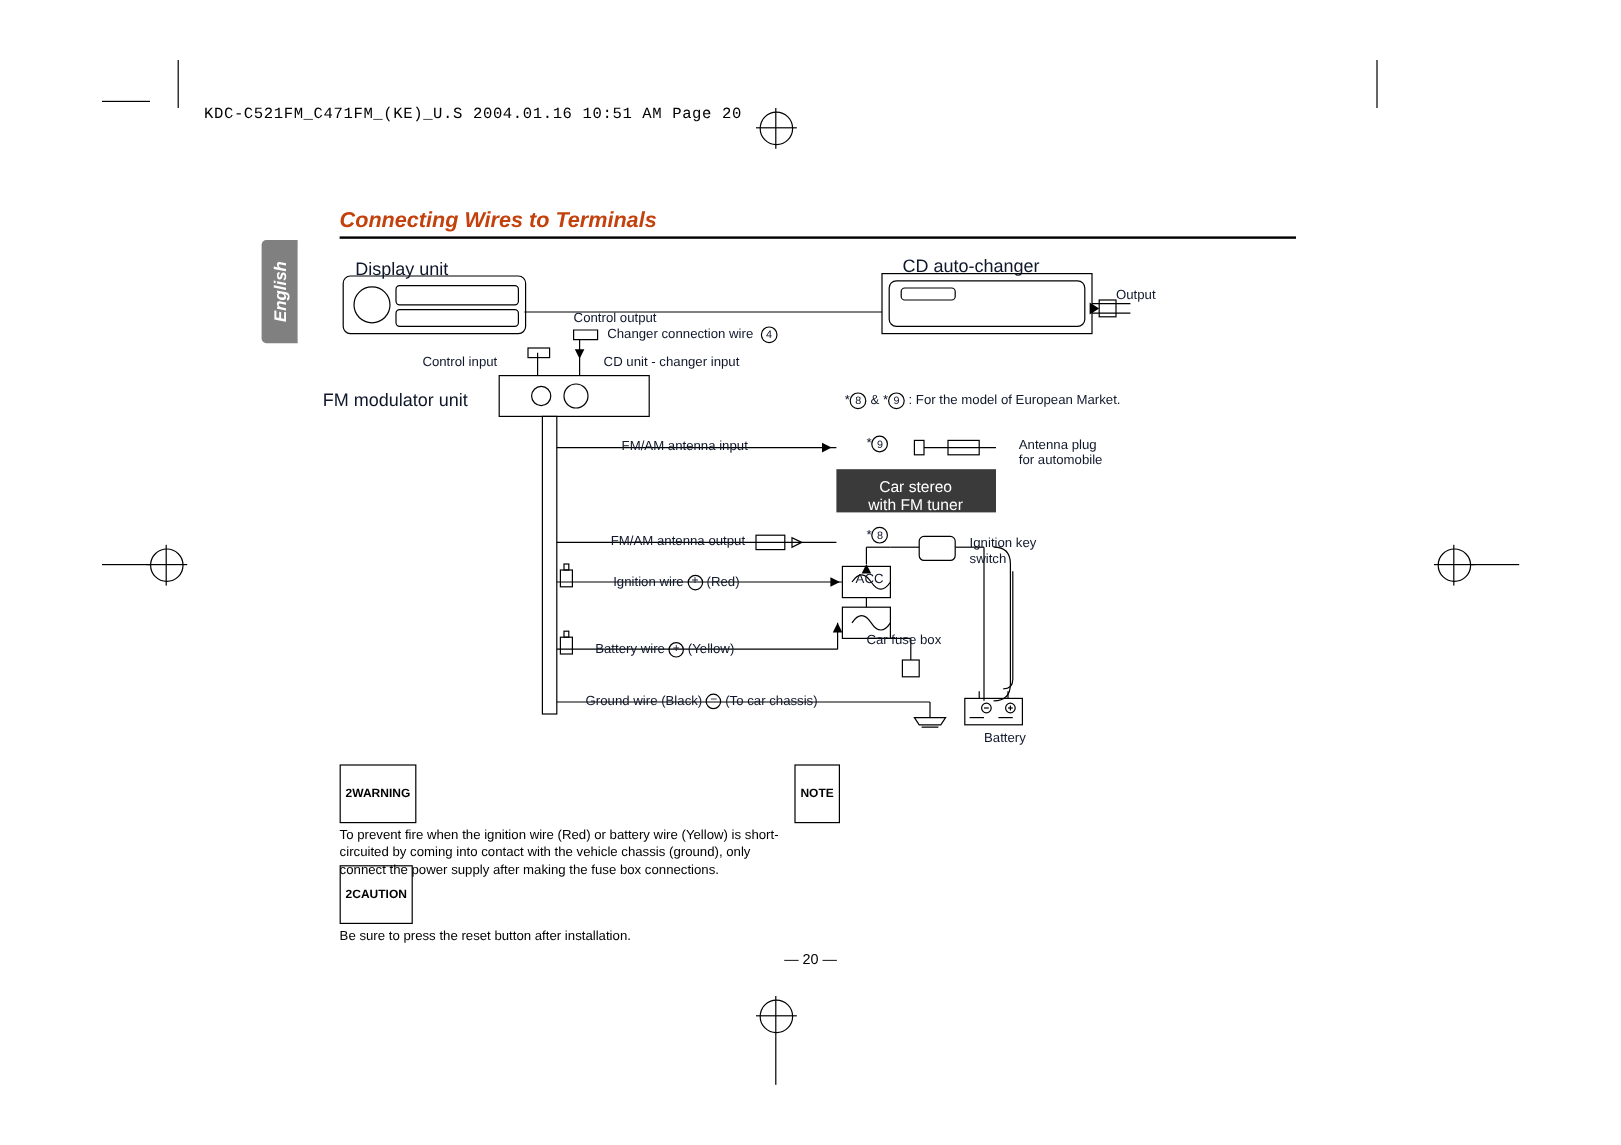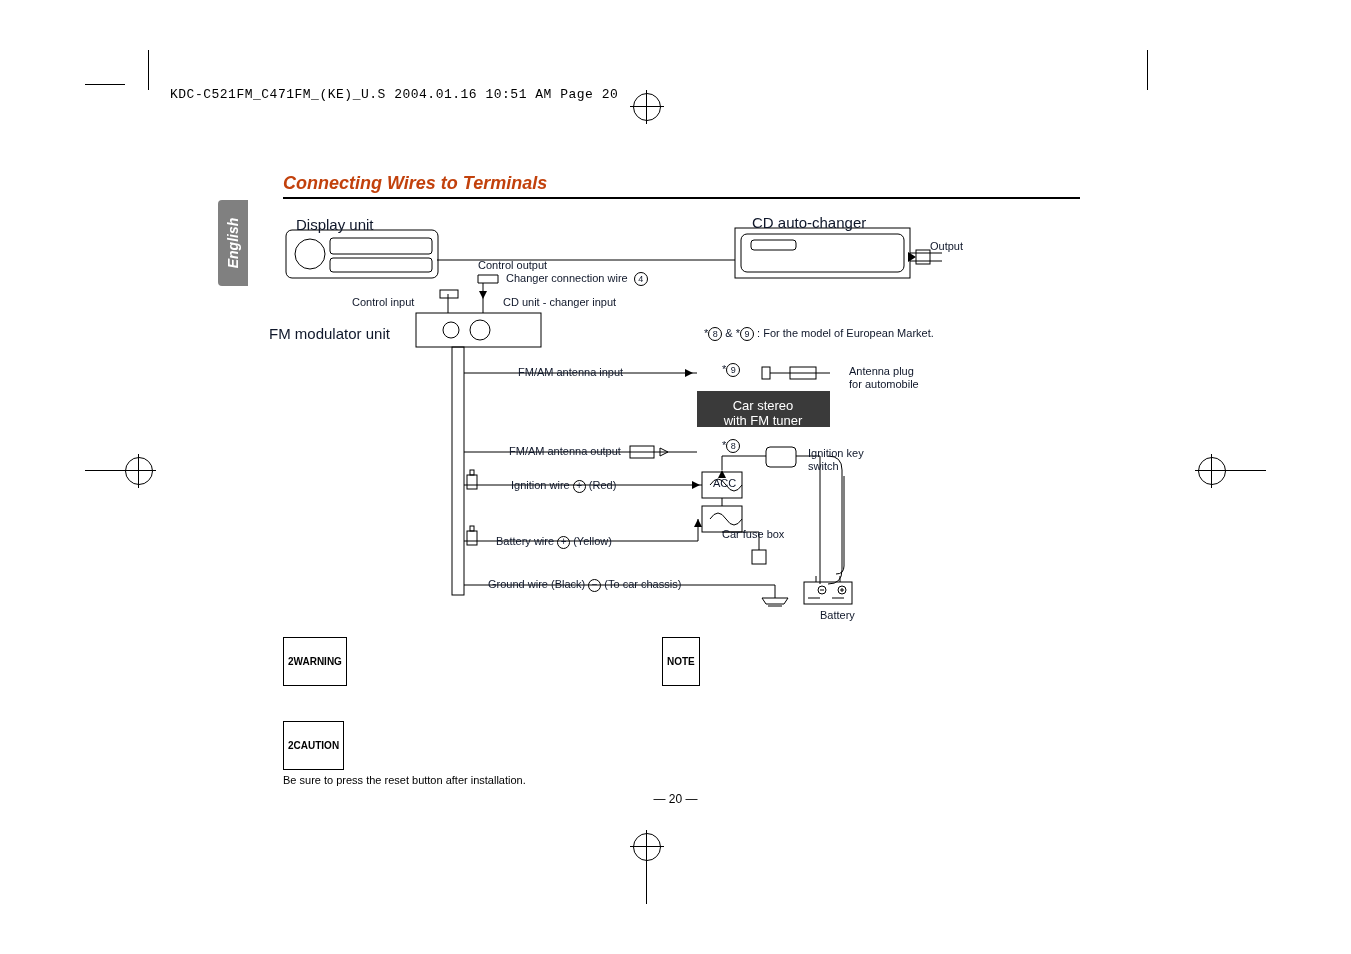--- a/index.html
+++ b/index.html
@@ -294,20 +294,21 @@
 <div class="lbl lbl-sm ground-wire-label">
   <span>Ground wire (Black)</span>
   <span class="circ-sym">−</span><span> (To car chassis)</span>
 </div>
 <div class="lbl lbl-sm battery-label">Battery</div>
 <div class="lbl ref8">*<span class="circ-num">8</span></div>
 <div class="lbl ref9">*<span class="circ-num">9</span></div>
 
 <div class="warn-section">
   <span class="label-frame">2WARNING</span><br>
+  <span>To prevent fire when the ignition wire (Red) or battery wire (Yellow) is short-circuited by coming into contact with the vehicle chassis (ground), only connect the power supply after making the fuse box connections.</span>
 </div>
 <div class="caution-section">
   <span class="label-frame">2CAUTION</span><br>
   <span>Be sure to press the reset button after installation.</span>
 </div>
 <div class="note-section">
   <span class="label-frame">NOTE</span><br>
 </div>
 
 <div class="page-num">— 20 —</div>

